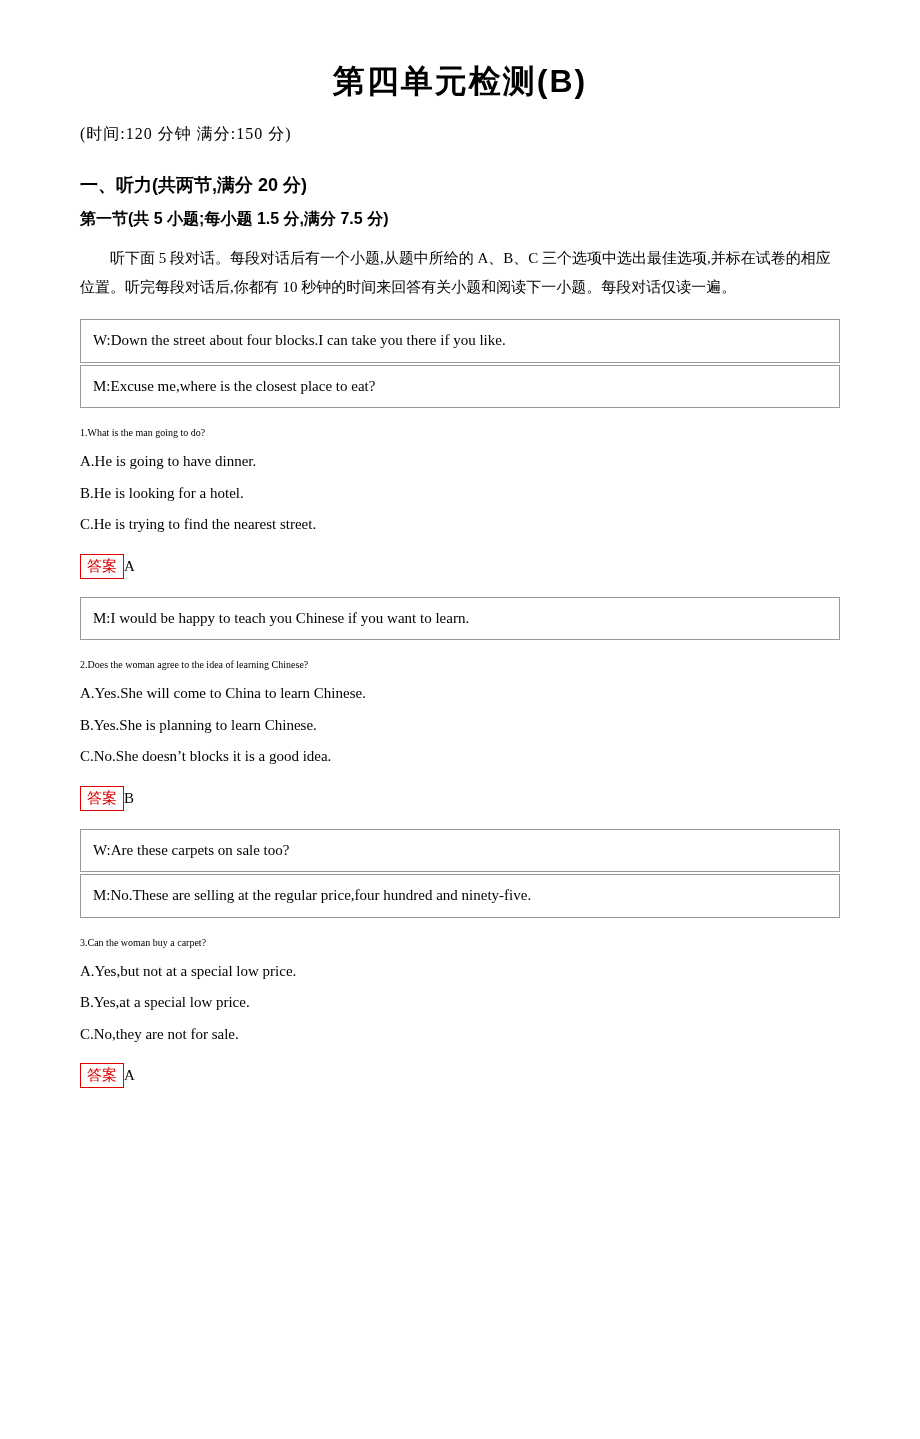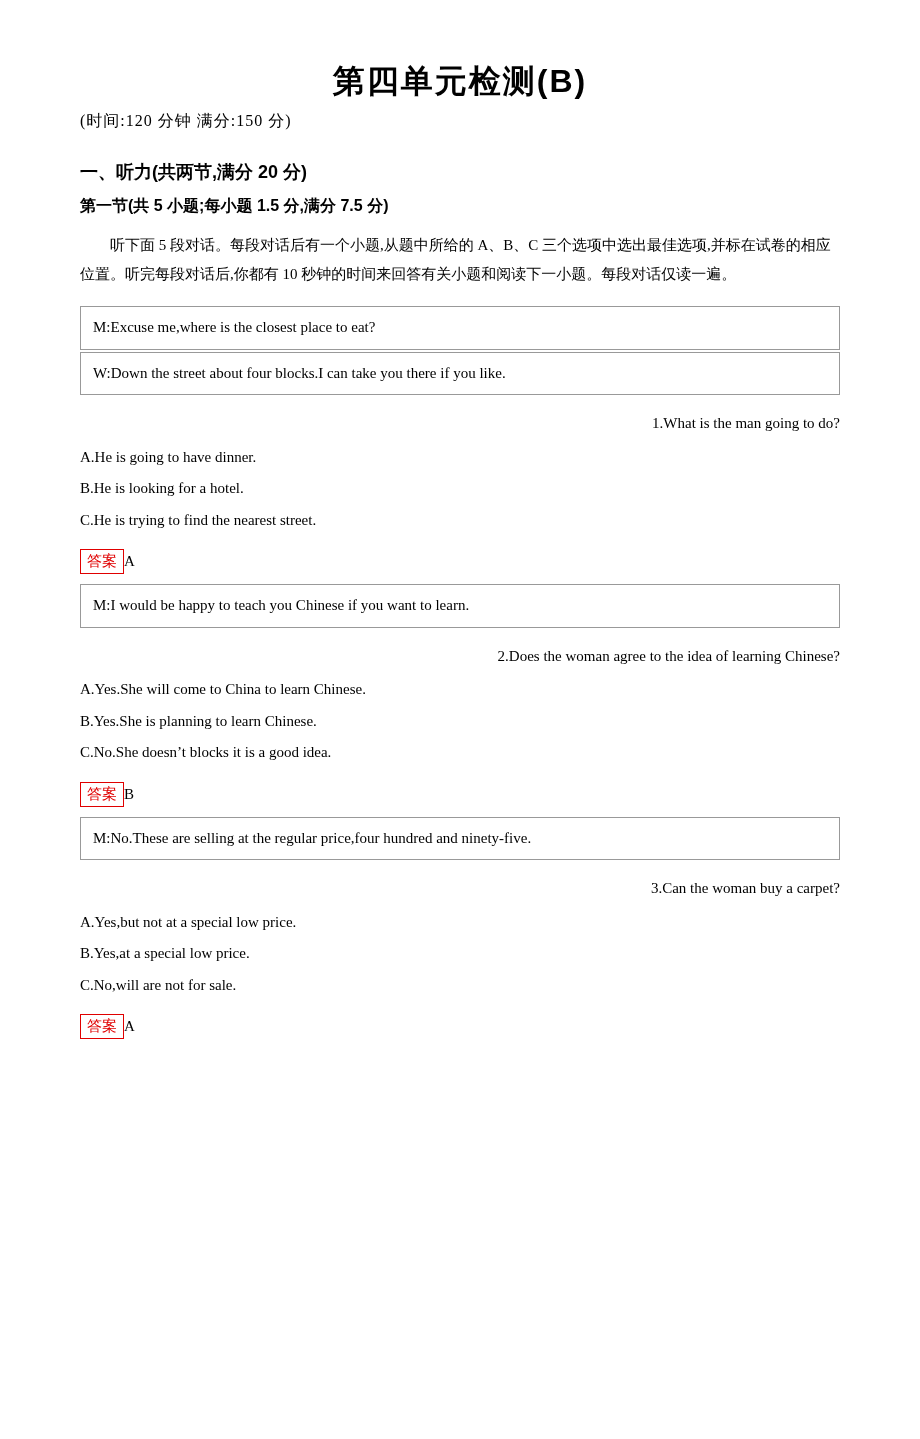--- a/index.html
+++ b/index.html
@@ -15,21 +15,21 @@
       color: #000000;
       width: 920px;
       min-height: 1439px;
       padding: 60px 80px 60px 80px;
     }
 
     .page-title {
       text-align: center;
       font-size: 32px;
       font-weight: bold;
-      margin-bottom: 7px;
+      margin-bottom: 20px;
       font-family: "SimHei", "黑体", sans-serif;
       letter-spacing: 2px;
     }
 
     .subtitle {
       text-align: left;
       font-size: 16px;
       margin-bottom: 28px;
       letter-spacing: 1px;
     }
@@ -61,42 +61,41 @@
       margin-bottom: 2px;
       font-size: 15px;
       line-height: 1.7;
     }
 
     .dialog-group {
       margin-bottom: 16px;
     }
 
     .question-text {
-      font-size: 15px;
+      font-size: 10px;
       margin-bottom: 8px;
       margin-top: 12px;
       line-height: 1.7;
-      text-align: right;
     }
 
     .option {
       font-size: 15px;
       margin-bottom: 6px;
       line-height: 1.7;
       margin-left: 0;
     }
 
     .answer-badge {
       display: inline-block;
       border: 1.5px solid #e00000;
       color: #e00000;
       font-size: 15px;
       padding: 2px 6px;
       margin-top: 10px;
-      margin-bottom: 10px;
+      margin-bottom: 18px;
       font-family: "SimHei", "黑体", sans-serif;
     }
 
     .answer-letter {
       color: #000000;
       font-size: 15px;
     }
   </style>
 </head>
 <body>
@@ -106,24 +105,24 @@
 <p class="subtitle">(时间:120 分钟    满分:150 分)</p>
 
 <p class="section-title">一、听力(共两节,满分 20 分)</p>
 
 <p class="subsection-title">第一节(共 5 小题;每小题 1.5 分,满分 7.5 分)</p>
 
 <p class="instruction">听下面 5 段对话。每段对话后有一个小题,从题中所给的 A、B、C 三个选项中选出最佳选项,并标在试卷的相应位置。听完每段对话后,你都有 10 秒钟的时间来回答有关小题和阅读下一小题。每段对话仅读一遍。</p>
 
 <div class="dialog-group">
   <div class="dialog-box">
-    <span>M:Excuse me,where is the closest place to eat?</span>
+    <span>W:Down the street about four blocks.I can take you there if you like.</span>
   </div>
   <div class="dialog-box">
-    <span>W:Down the street about four blocks.I can take you there if you like.</span>
+    <span>M:Excuse me,where is the closest place to eat?</span>
   </div>
 </div>
 
 <p class="question-text">1.What is the man going to do?</p>
 <p class="option">A.He is going to have dinner.</p>
 <p class="option">B.He is looking for a hotel.</p>
 <p class="option">C.He is trying to find the nearest street.</p>
 
 <div>
   <span class="answer-badge">
@@ -141,25 +140,28 @@
 <p class="option">B.Yes.She is planning to learn Chinese.</p>
 <p class="option">C.No.She doesn’t blocks it is a good idea.</p>
 
 <div>
   <span class="answer-badge">
     <span>答案</span></span><span class="answer-letter">B</span>
 </div>
 
 <div class="dialog-group">
   <div class="dialog-box">
+    <span>W:Are these carpets on sale too?</span>
+  </div>
+  <div class="dialog-box">
     <span>M:No.These are selling at the regular price,four hundred and ninety-five.</span>
   </div>
 </div>
 
 <p class="question-text">3.Can the woman buy a carpet?</p>
 <p class="option">A.Yes,but not at a special low price.</p>
 <p class="option">B.Yes,at a special low price.</p>
-<p class="option">C.No,will are not for sale.</p>
+<p class="option">C.No,they are not for sale.</p>
 
 <div>
   <span class="answer-badge">
     <span>答案</span></span><span class="answer-letter">A</span>
 </div>
 
 </body></html>

